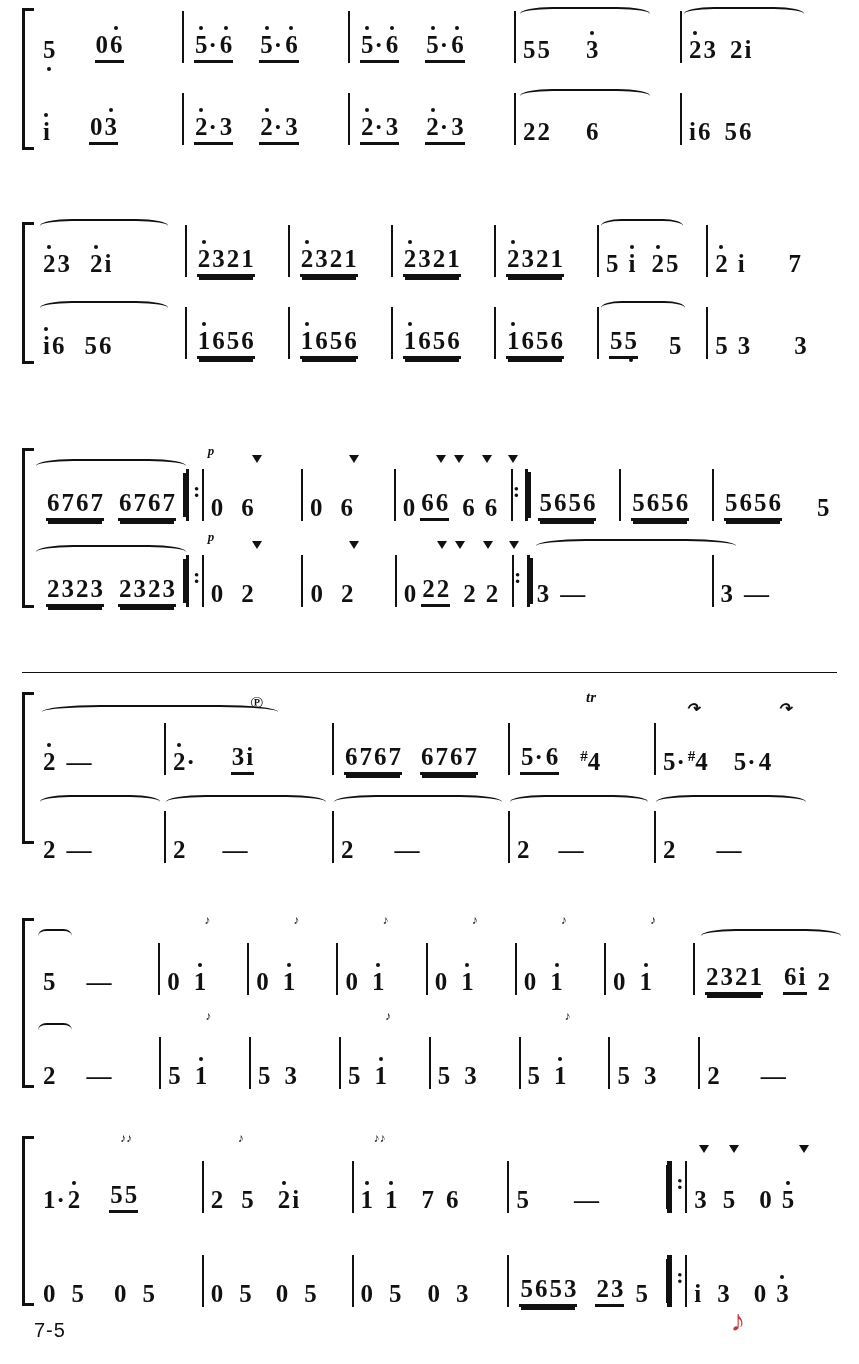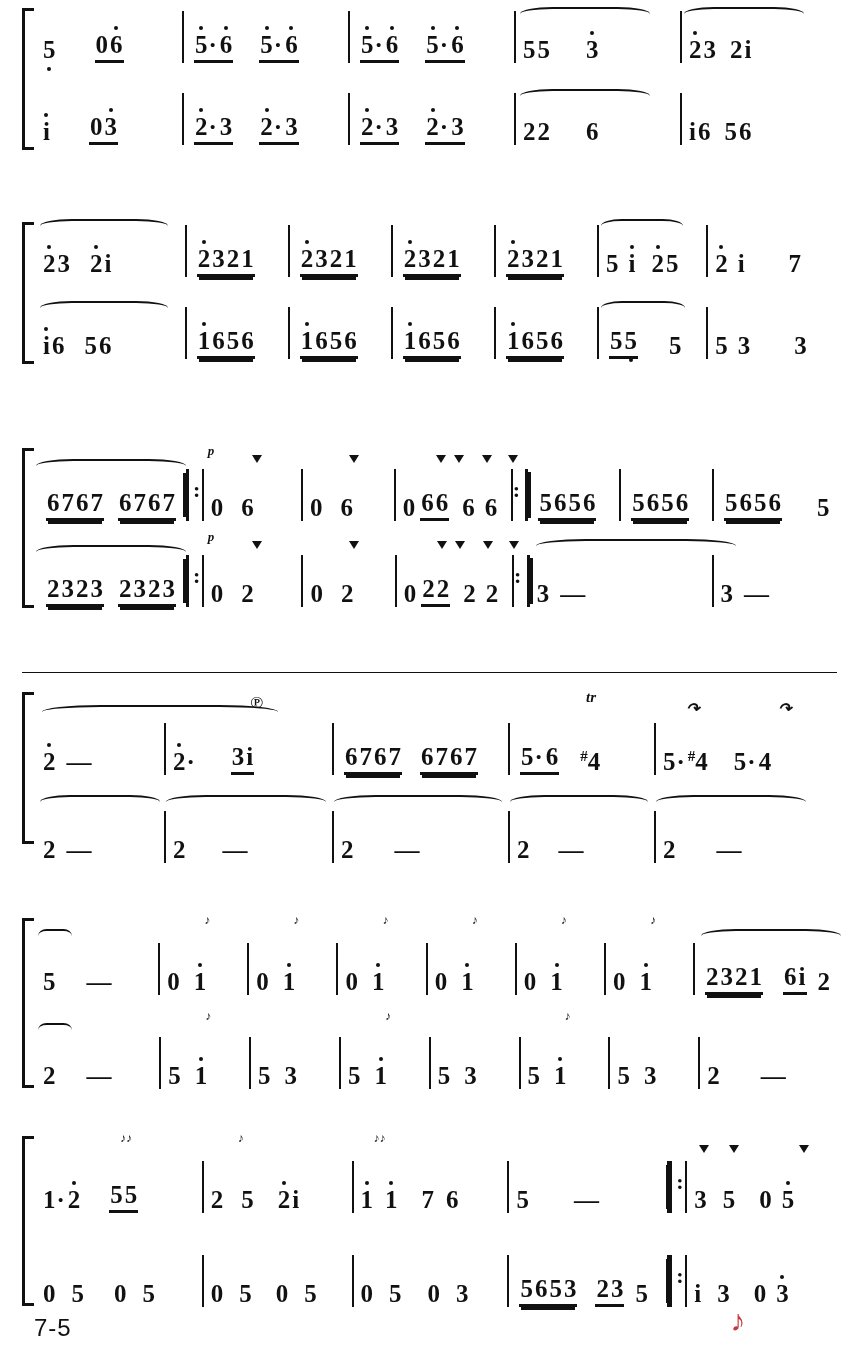--- a/index.html
+++ b/index.html
@@ -147,21 +147,21 @@
     position: absolute;
     font-size: 22px;
     font-weight: bold;
   }
 
   
   .page-num {
     position: absolute;
     left: 34px;
     bottom: 22px;
-    font-size: 24px;
+    font-size: 20px;
     font-family: "Liberation Sans", sans-serif;
     letter-spacing: 1px;
   }
   .credit {
     position: absolute;
     right: 8px;
     bottom: 36px;
     text-align: right;
     font-family: "Liberation Sans", sans-serif;
     font-size: 13px;

